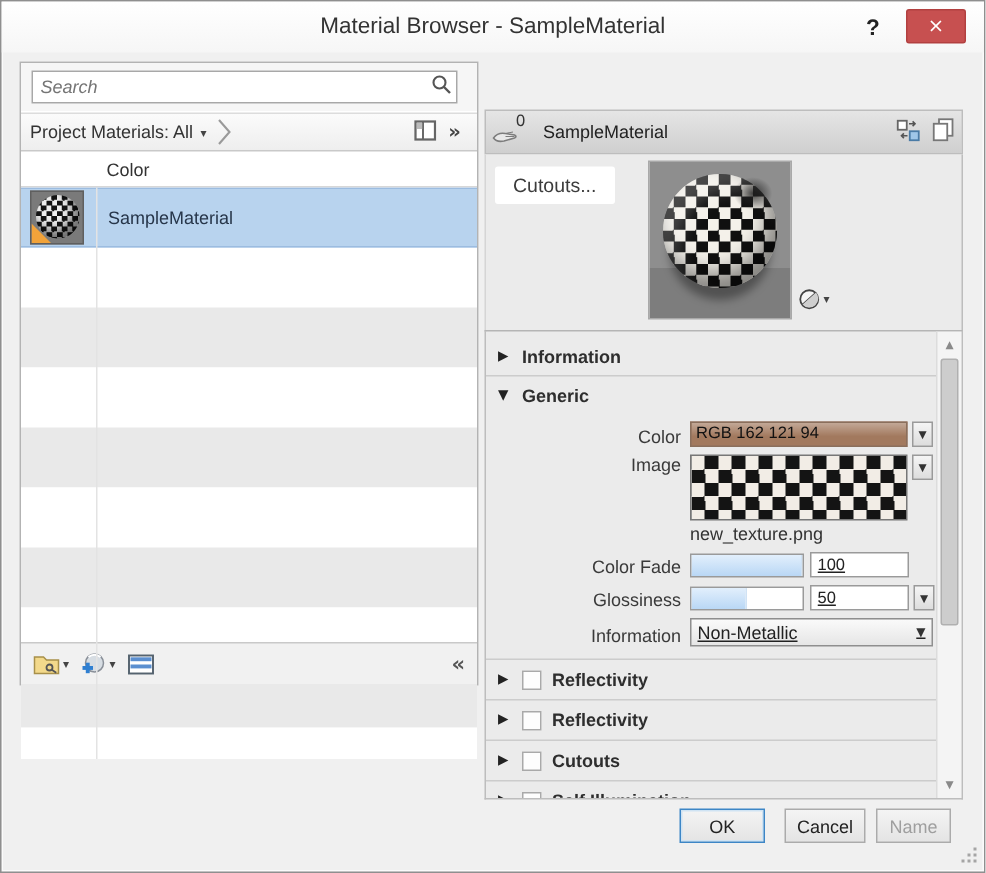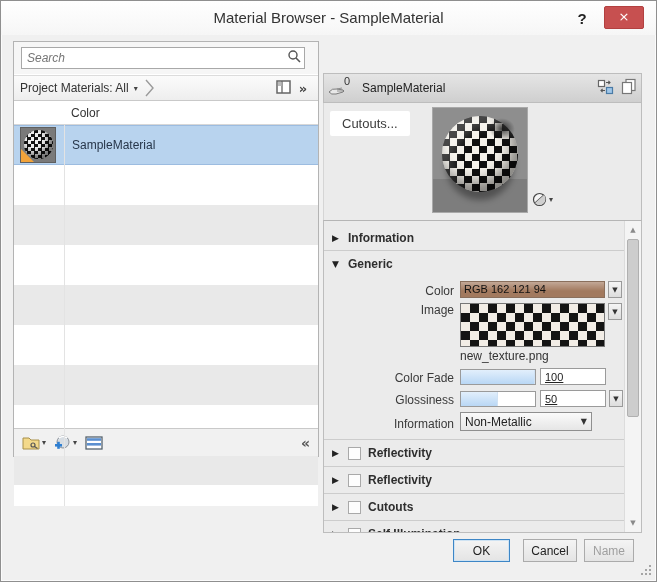--- a/index.html
+++ b/index.html
@@ -121,23 +121,23 @@
                 background:repeating-conic-gradient(#141414 0% 25%, #f2ede6 0% 50%);
                 background-size:18px 18px; }
   .dd-btn.tall-align { align-self:flex-start; }
   .filename { margin:2px 0 0 136px; font-size:12px; color:#333; }
   .slider { position:relative; width:76px; height:16px; border:1px solid #9a9a9a; background:#fff;
             cursor:pointer; overflow:hidden; }
   .slider .fill { height:100%; background:linear-gradient(#e2effc,#b9d7f5);
                   border-right:1px solid #d0e2f4; }
   .spin { width:66px; height:17px; margin-left:4px; border:1px solid #9a9a9a; background:#fff;
           font-size:11px; color:#222; padding-left:4px; font-family:"Liberation Sans", sans-serif;text-decoration:underline; }
-  .combo { width:132px; height:19px; border:1px solid #8f8f8f;
+  .combo { width:162px; height:19px; border:1px solid #8f8f8f;
            background:linear-gradient(#fafafa,#e6e6e6); display:flex; align-items:center;
-           font-size:12px; color:#222; padding:0 4px; cursor:pointer; }
+           font-size:12px; color:#222; padding:0 4px; cursor:pointer;text-decoration:underline; }
   .combo .combo-caret { margin-left:auto; font-size:8px; color:#333; }
   .check-row { display:flex; align-items:center; gap:7px; height:26px; padding-left:8px;
                font-size:12px; font-weight:bold; color:#2e2e2e; cursor:pointer; }
   .checkbox { width:13px; height:13px; border:1px solid #a9a9a9; background:#fdfdfd; cursor:pointer; }
 
   .vscroll { position:absolute; right:0; top:0; width:17px; bottom:0; background:#f4f4f4;
              border-left:1px solid #dcdcdc; }
   .vscroll .arrow { position:absolute; left:0; width:16px; height:16px; border:none;
                     background:transparent; font-size:7px; color:#8a8a8a; cursor:pointer; }
   .vscroll .up { top:1px; } .vscroll .down { bottom:1px; }

